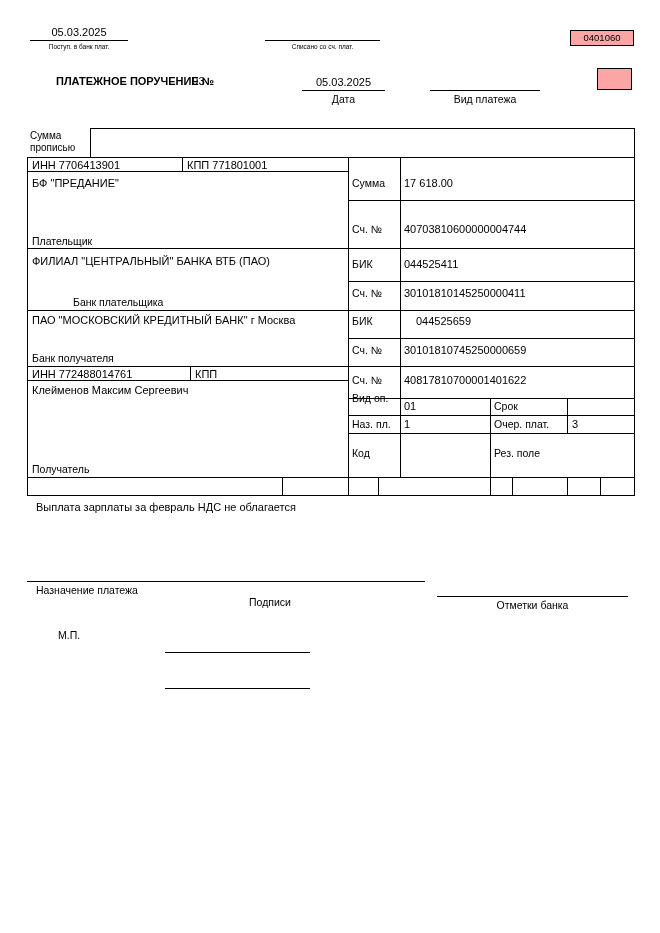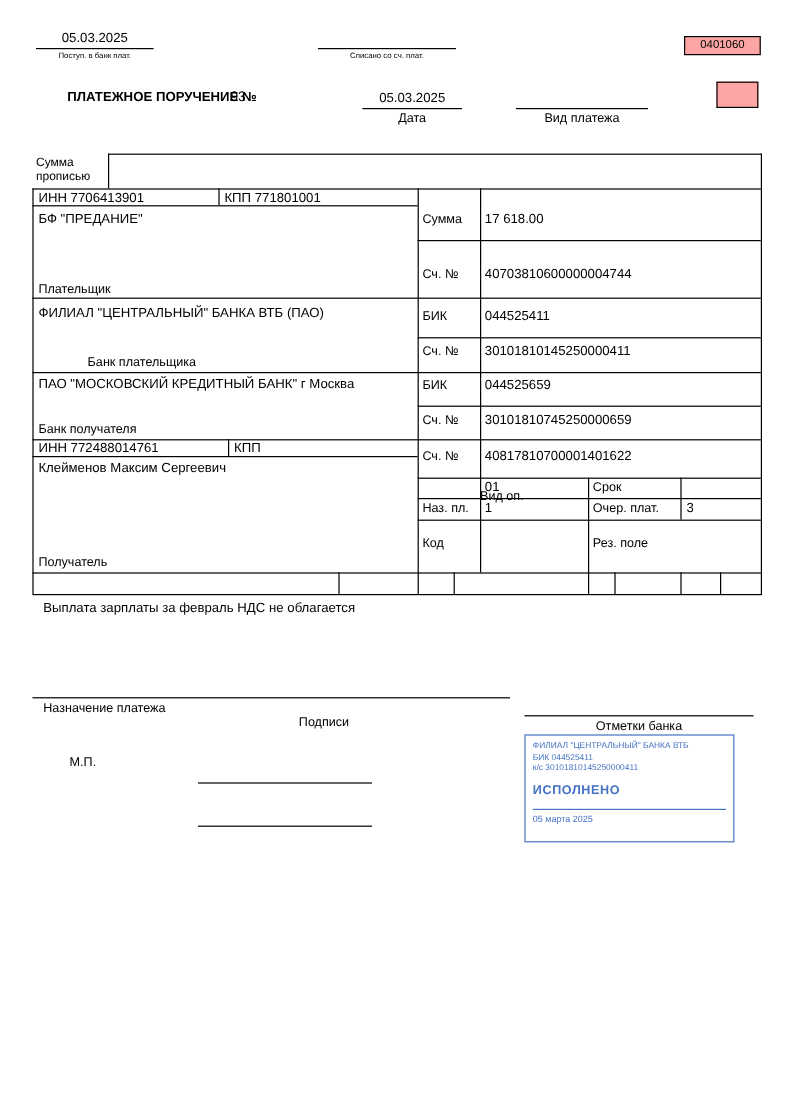--- a/index.html
+++ b/index.html
@@ -103,29 +103,29 @@
   <div class="t lbl" style="left:352px;top:223px;">Сч. №</div>
   <div class="t val" style="left:404px;top:223px;">40703810600000004744</div>
 
   <div class="t lbl" style="left:352px;top:258px;">БИК</div>
   <div class="t val" style="left:404px;top:258px;">044525411</div>
 
   <div class="t lbl" style="left:352px;top:287px;">Сч. №</div>
   <div class="t val" style="left:404px;top:287px;">30101810145250000411</div>
 
   <div class="t lbl" style="left:352px;top:315px;">БИК</div>
-  <div class="t val" style="left:404px;top:315px;text-align:right;">044525659</div>
+  <div class="t val" style="left:416px;top:315px;text-align:right;">044525659</div>
 
   <div class="t lbl" style="left:352px;top:344px;">Сч. №</div>
   <div class="t val" style="left:404px;top:344px;">30101810745250000659</div>
 
   <div class="t lbl" style="left:352px;top:374px;">Сч. №</div>
   <div class="t val" style="left:404px;top:374px;">40817810700001401622</div>
 
-  <div class="t lbl" style="left:352px;top:408px;margin-left:48px;">Вид оп.</div>
+  <div class="t lbl" style="left:352px;top:392px;">Вид оп.</div>
   <div class="t val" style="left:404px;top:400px;">01</div>
   <div class="t lbl" style="left:494px;top:400px;">Срок</div>
 
   <div class="t lbl" style="left:352px;top:418px;">Наз. пл.</div>
   <div class="t val" style="left:404px;top:418px;">1</div>
   <div class="t lbl" style="left:494px;top:418px;">Очер. плат.</div>
   <div class="t val" style="left:572px;top:418px;">3</div>
 
   <div class="t lbl" style="left:352px;top:447px;">Код</div>
   <div class="t lbl" style="left:494px;top:447px;">Рез. поле</div>
@@ -135,21 +135,14 @@
   <div class="t lbl" style="left:36px;top:584px;">Назначение платежа</div>
 
   <div class="t lbl ctr" style="left:200px;top:596px;width:140px;">Подписи</div>
   <div class="hl" style="left:437px;top:596px;width:191px;"></div>
   <div class="t lbl ctr" style="left:437px;top:599px;width:191px;">Отметки банка</div>
 
   <div class="t lbl" style="left:58px;top:629px;">М.П.</div>
   <div class="hl" style="left:165px;top:652px;width:145px;"></div>
   <div class="hl" style="left:165px;top:688px;width:145px;"></div>
 
-  <div class="stamp">
-    <div class="s7">ФИЛИАЛ "ЦЕНТРАЛЬНЫЙ" БАНКА ВТБ</div>
-    <div class="s7">БИК 044525411</div>
-    <div class="s7">к/с 30101810145250000411</div>
-    <div class="st">ИСПОЛНЕНО</div>
-    <div class="sd">05 марта 2025</div>
-  </div>
 
 </div>
 
 </body></html>

